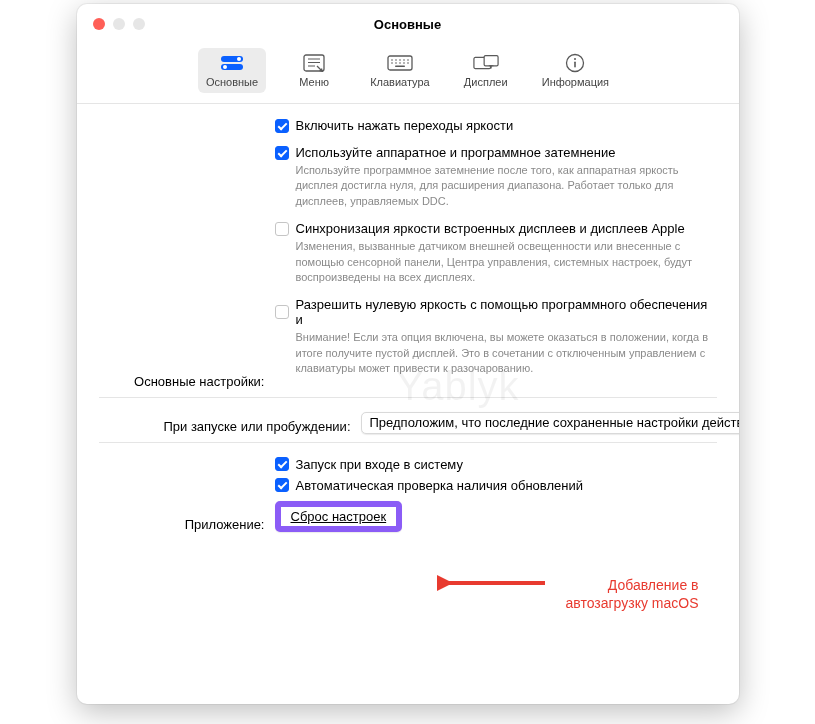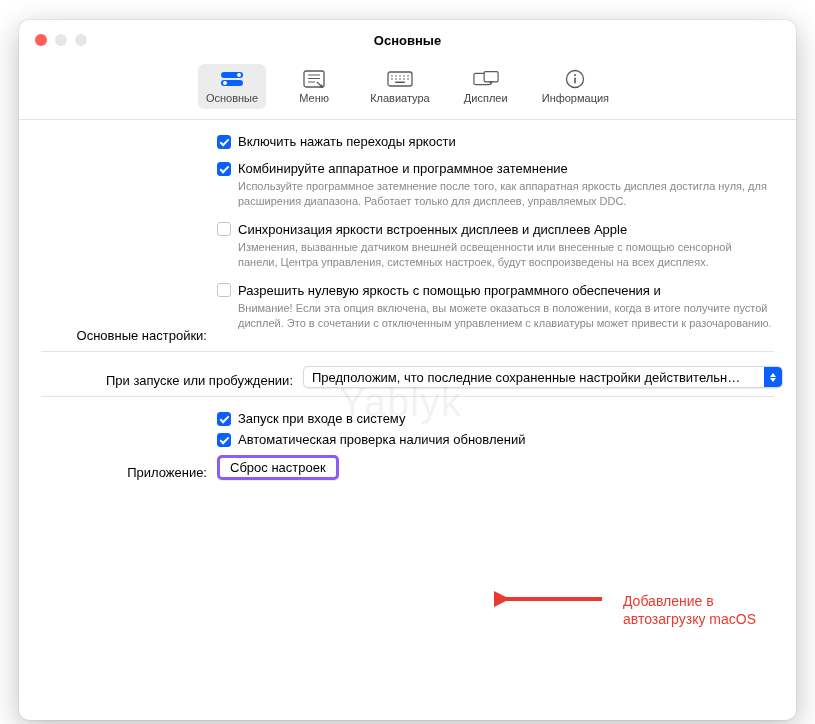--- a/index.html
+++ b/index.html
@@ -7,23 +7,23 @@
     font-family: -apple-system, "Helvetica Neue", Helvetica, Arial, sans-serif;
     background: #fff;
     font-size: 13px;
     color: #000;
     width: 815px;
     height: 724px;
     position: relative;
     overflow: hidden;
   }
   .window {
-    width: 777px;
+    width: 662px;
     height: 700px;
-    margin: 20px auto;
+    margin: 4px auto;
     background: #fff;
     border-radius: 10px;
     box-shadow: 0 8px 30px rgba(0,0,0,0.25), 0 0 0 1px rgba(0,0,0,0.05);
     overflow: hidden;
     position: relative;
   }
   .titlebar {
     height: 40px;
     display: flex;
     align-items: center;
@@ -195,34 +195,35 @@
   .select-arrows::before { border-bottom: 4px solid #fff; }
   .select-arrows::after { border-top: 4px solid #fff; }
   .divider {
     height: 1px;
     background: #e5e5e5;
     margin: 8px 0 14px 0;
   }
   .btn {
     display: inline-block;
     background: #fff;
-    border: 3px solid #8b5cf6;
+    border: 6px solid #8b5cf6;
     border-radius: 5px;
     padding: 2px 10px;
     font-size: 13px;
     box-shadow: 0 0.5px 1px rgba(0,0,0,0.08);
+    text-decoration: underline;
   }
   .annotation {
     position: absolute;
     right: 40px;
     bottom: 92px;
     color: #e83a2f;
     font-size: 14px;
     line-height: 1.3;
-    text-align: left;
+    text-align: right;
     pointer-events: none;
   }
   .annotation-arrow {
     position: absolute;
     right: 192px;
     bottom: 108px;
     pointer-events: none;
   }
   .watermark {
     position: absolute;
@@ -323,21 +324,21 @@
       <div class="row-content">
         <div class="opt">
           <div class="opt-line">
             <div class="checkbox checked"></div>
             <span class="opt-label">Включить нажать переходы яркости</span>
           </div>
         </div>
         <div class="opt">
           <div class="opt-line">
             <div class="checkbox checked"></div>
-            <span class="opt-label">Комбинируйте аппаратное и программное затемнение</span>
+            <span class="opt-label">Используйте аппаратное и программное затемнение</span>
           </div>
           <div class="opt-desc">Используйте программное затемнение после того, как аппаратная яркость дисплея достигла нуля, для расширения диапазона. Работает только для дисплеев, управляемых DDC.</div>
         </div>
         <div class="opt">
           <div class="opt-line">
             <div class="checkbox"></div>
             <span class="opt-label">Синхронизация яркости встроенных дисплеев и дисплеев Apple</span>
           </div>
           <div class="opt-desc">Изменения, вызванные датчиком внешней освещенности или внесенные с помощью сенсорной панели, Центра управления, системных настроек, будут воспроизведены на всех дисплеях.</div>
         </div>

